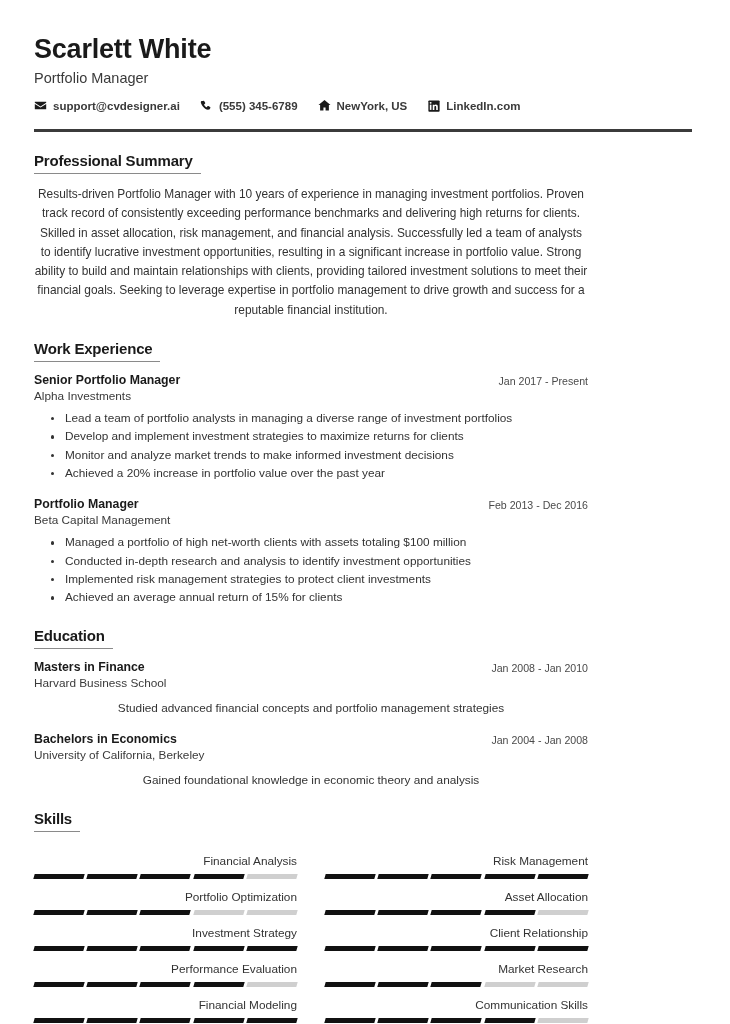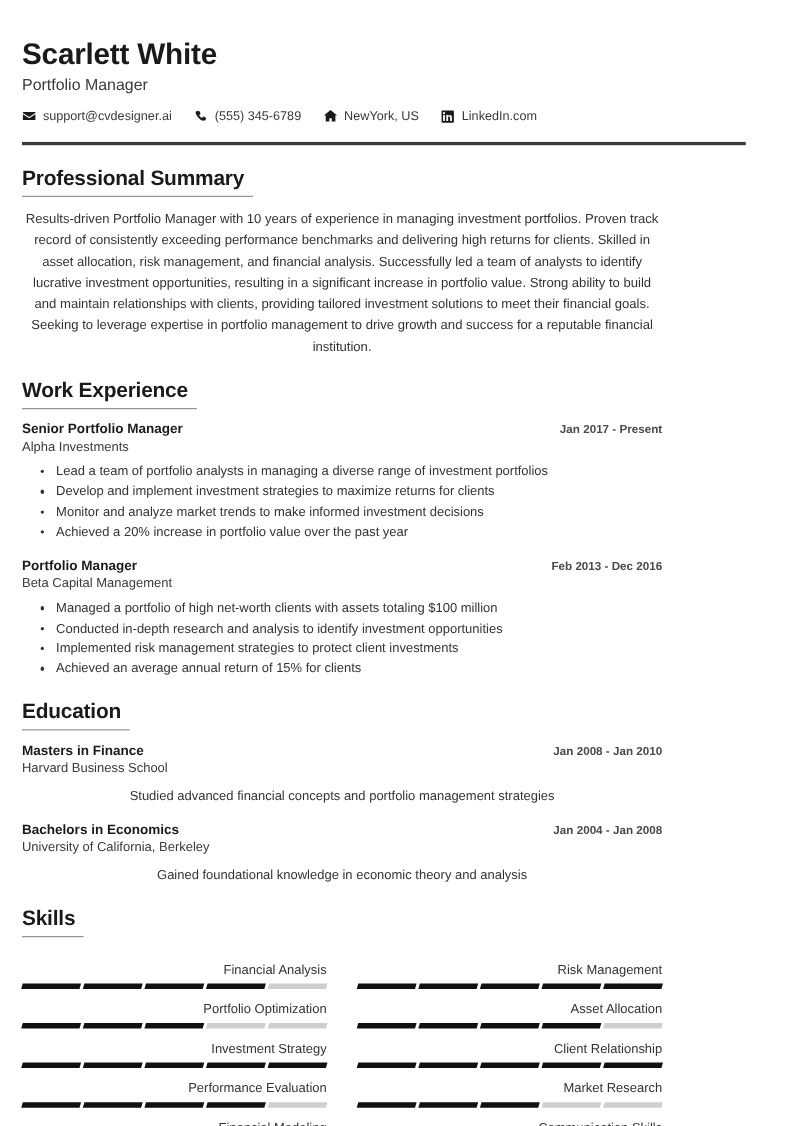--- a/index.html
+++ b/index.html
@@ -7,21 +7,21 @@
     width: 730px;
     height: 1024px;
     background: #ffffff;
     font-family: "Liberation Sans", sans-serif;
     color: #2b2b2b;
     overflow: hidden;
   }
   .page {
     width: 622px;
     height: 1024px;
-    padding: 0 20px;
+    padding: 0 34px;
     position: relative;
   }
 
   
   .header { padding-top: 34px; }
   .full-name {
     font-size: 27px;
     font-weight: bold;
     letter-spacing: -0.2px;
     color: #1a1a1a;
@@ -40,20 +40,21 @@
     gap: 20px;
     flex-wrap: wrap;
   }
   .contact-item {
     display: flex;
     align-items: flex-end;
     gap: 6px;
     font-size: 11.5px;
     color: #3a3a3a;
     white-space: nowrap;
+    font-weight: bold;
   }
   .contact-item .ico {
     display: inline-flex;
     align-items: center;
     justify-content: center;
     width: 13px;
     height: 13px;
     color: #1a1a1a;
     flex: 0 0 auto;
   }
@@ -63,21 +64,21 @@
     height: 3px;
     background: #3b3b3b;
     margin-top: 17px;
     width: 658px;
   }
 
   
   .section { margin-top: 20px; }
   .section-title {
     display: inline-block;
-    font-size: 19px;
+    font-size: 15px;
     font-weight: bold;
     color: #1a1a1a;
     letter-spacing: -0.2px;
     padding-bottom: 4px;
     border-bottom: 1.6px solid #8a8a8a;
     padding-right: 8px;
   }
   .section-body { margin-top: 11px; }
 
   .summary-text {
@@ -100,21 +101,20 @@
   .entry-role {
     font-size: 12.3px;
     font-weight: bold;
     color: #1a1a1a;
   }
   .entry-date {
     font-size: 10.6px;
     color: #4a4a4a;
     white-space: nowrap;
     flex: 0 0 auto;
-    font-weight: bold;
   }
   .entry-org {
     font-size: 11.8px;
     color: #3a3a3a;
     margin-top: 2px;
   }
   .entry-desc {
     font-size: 11.8px;
     color: #333333;
     margin-top: 10px;

